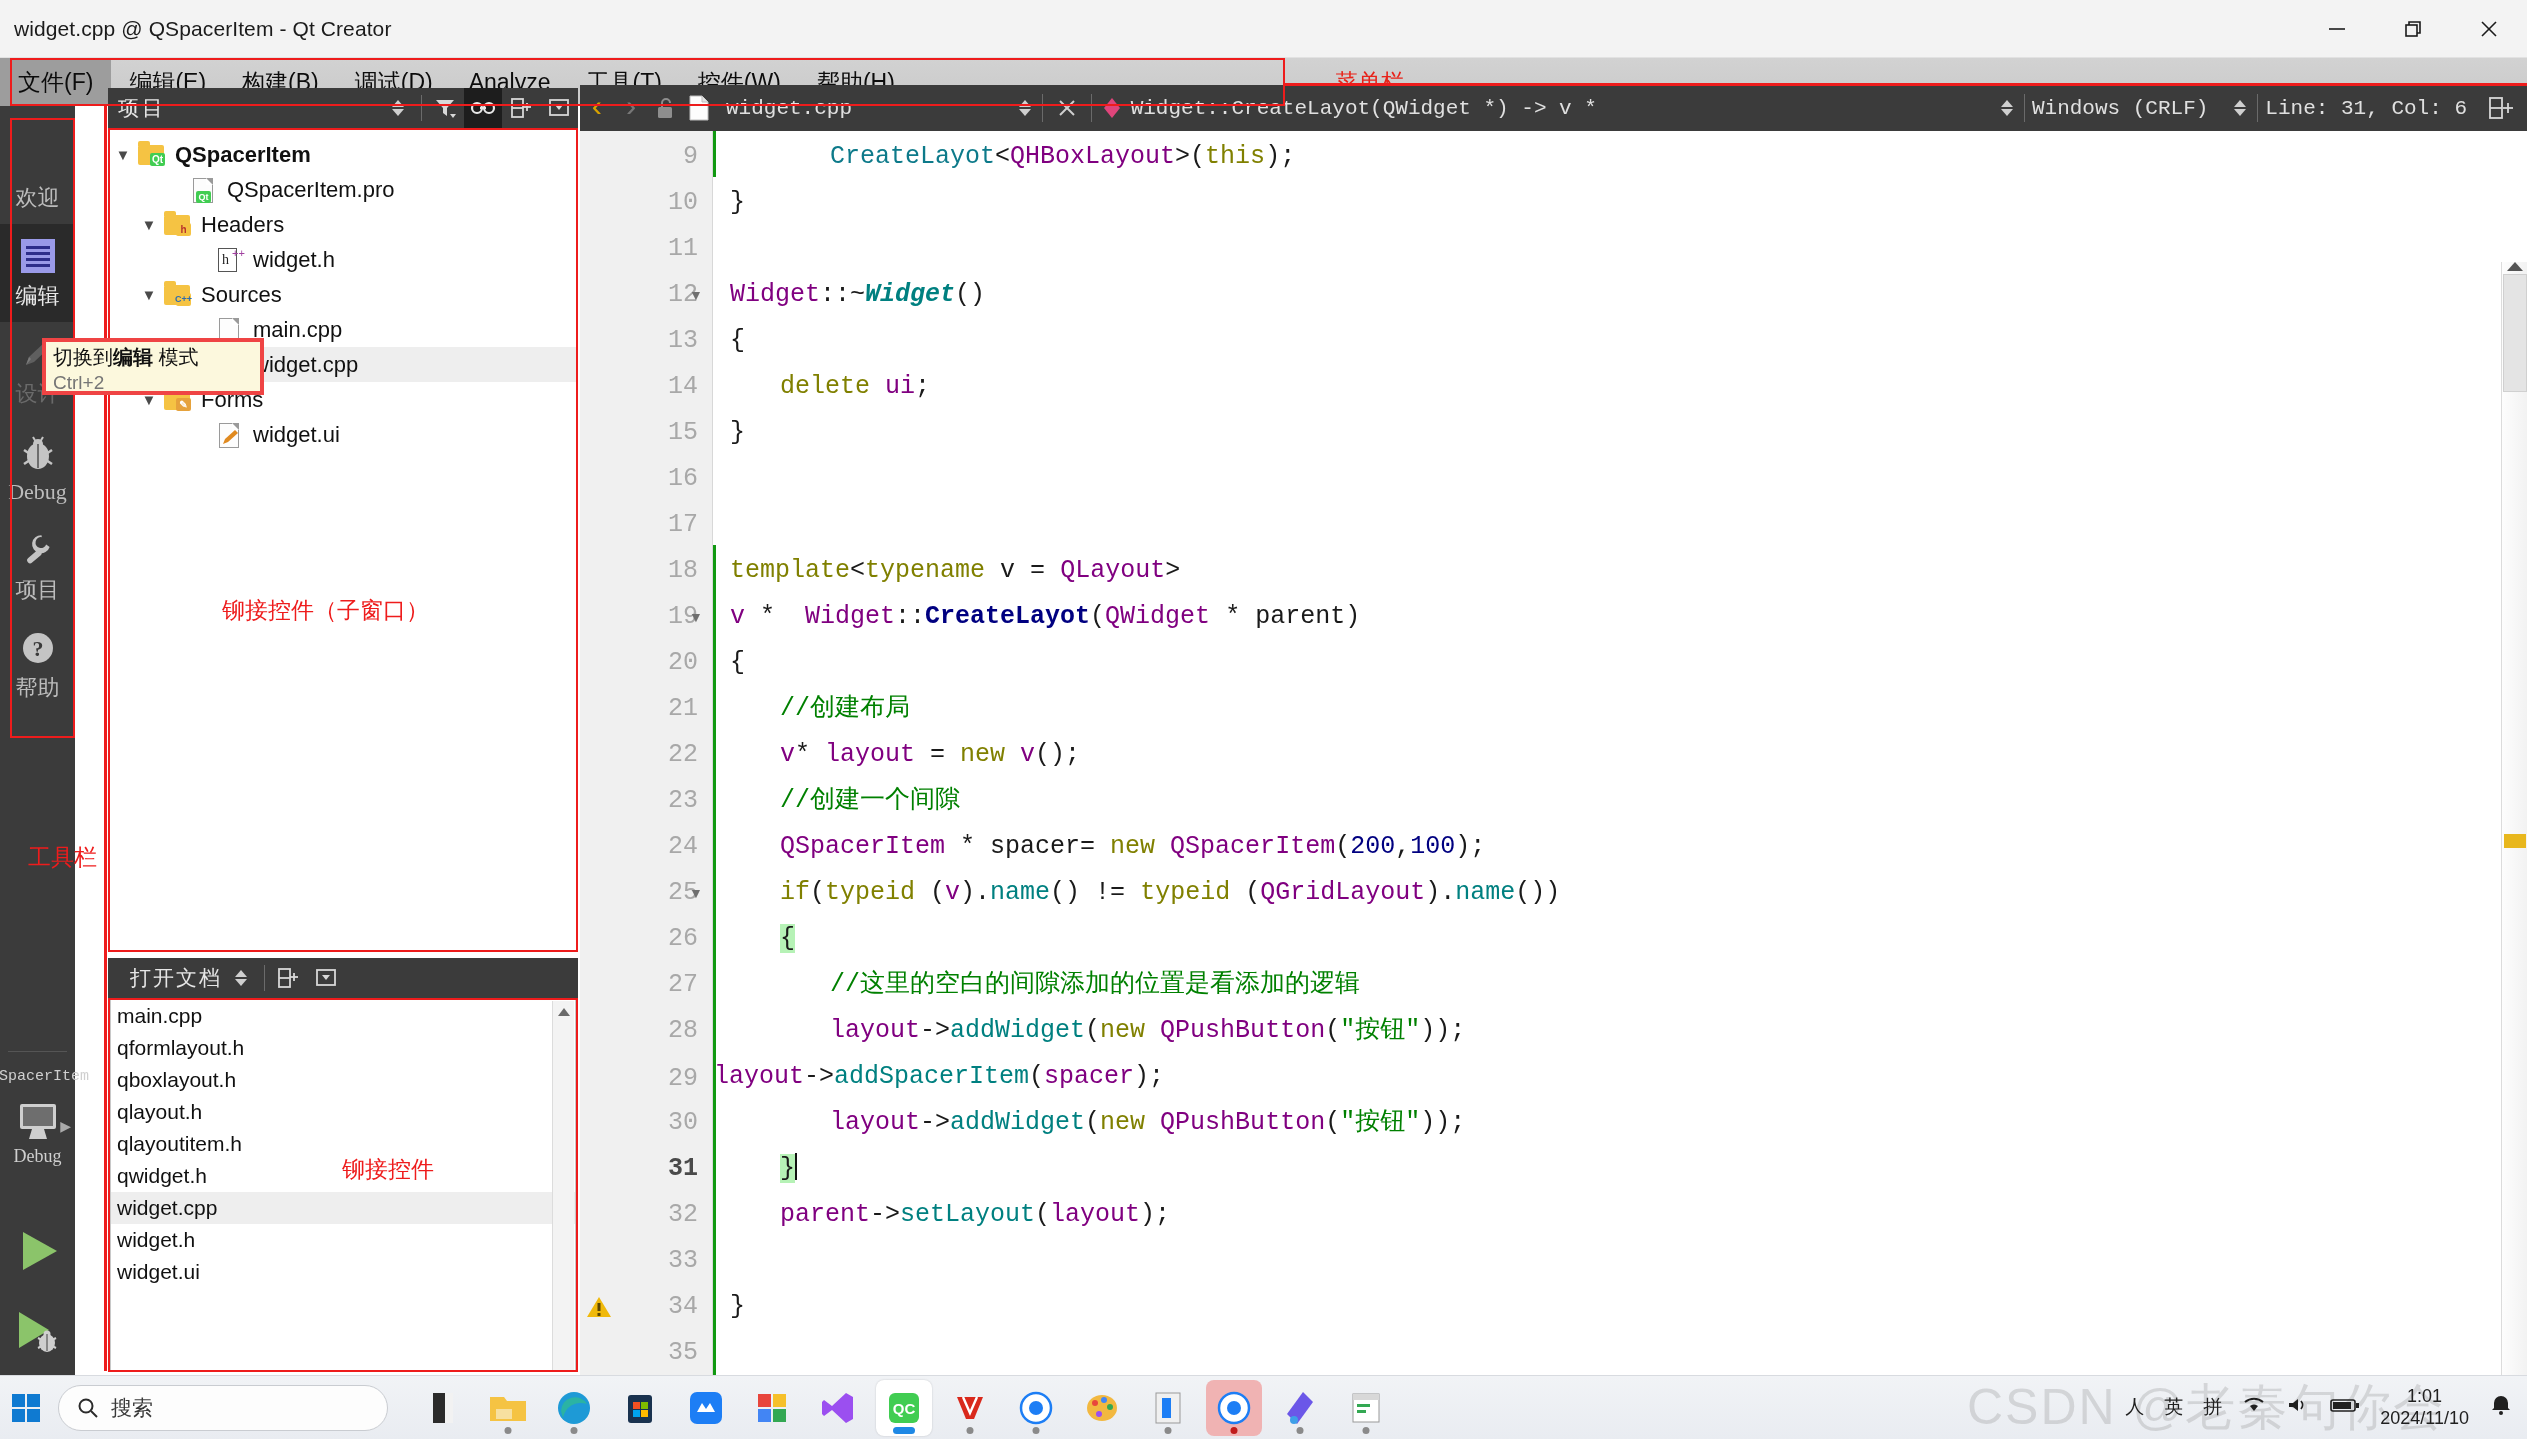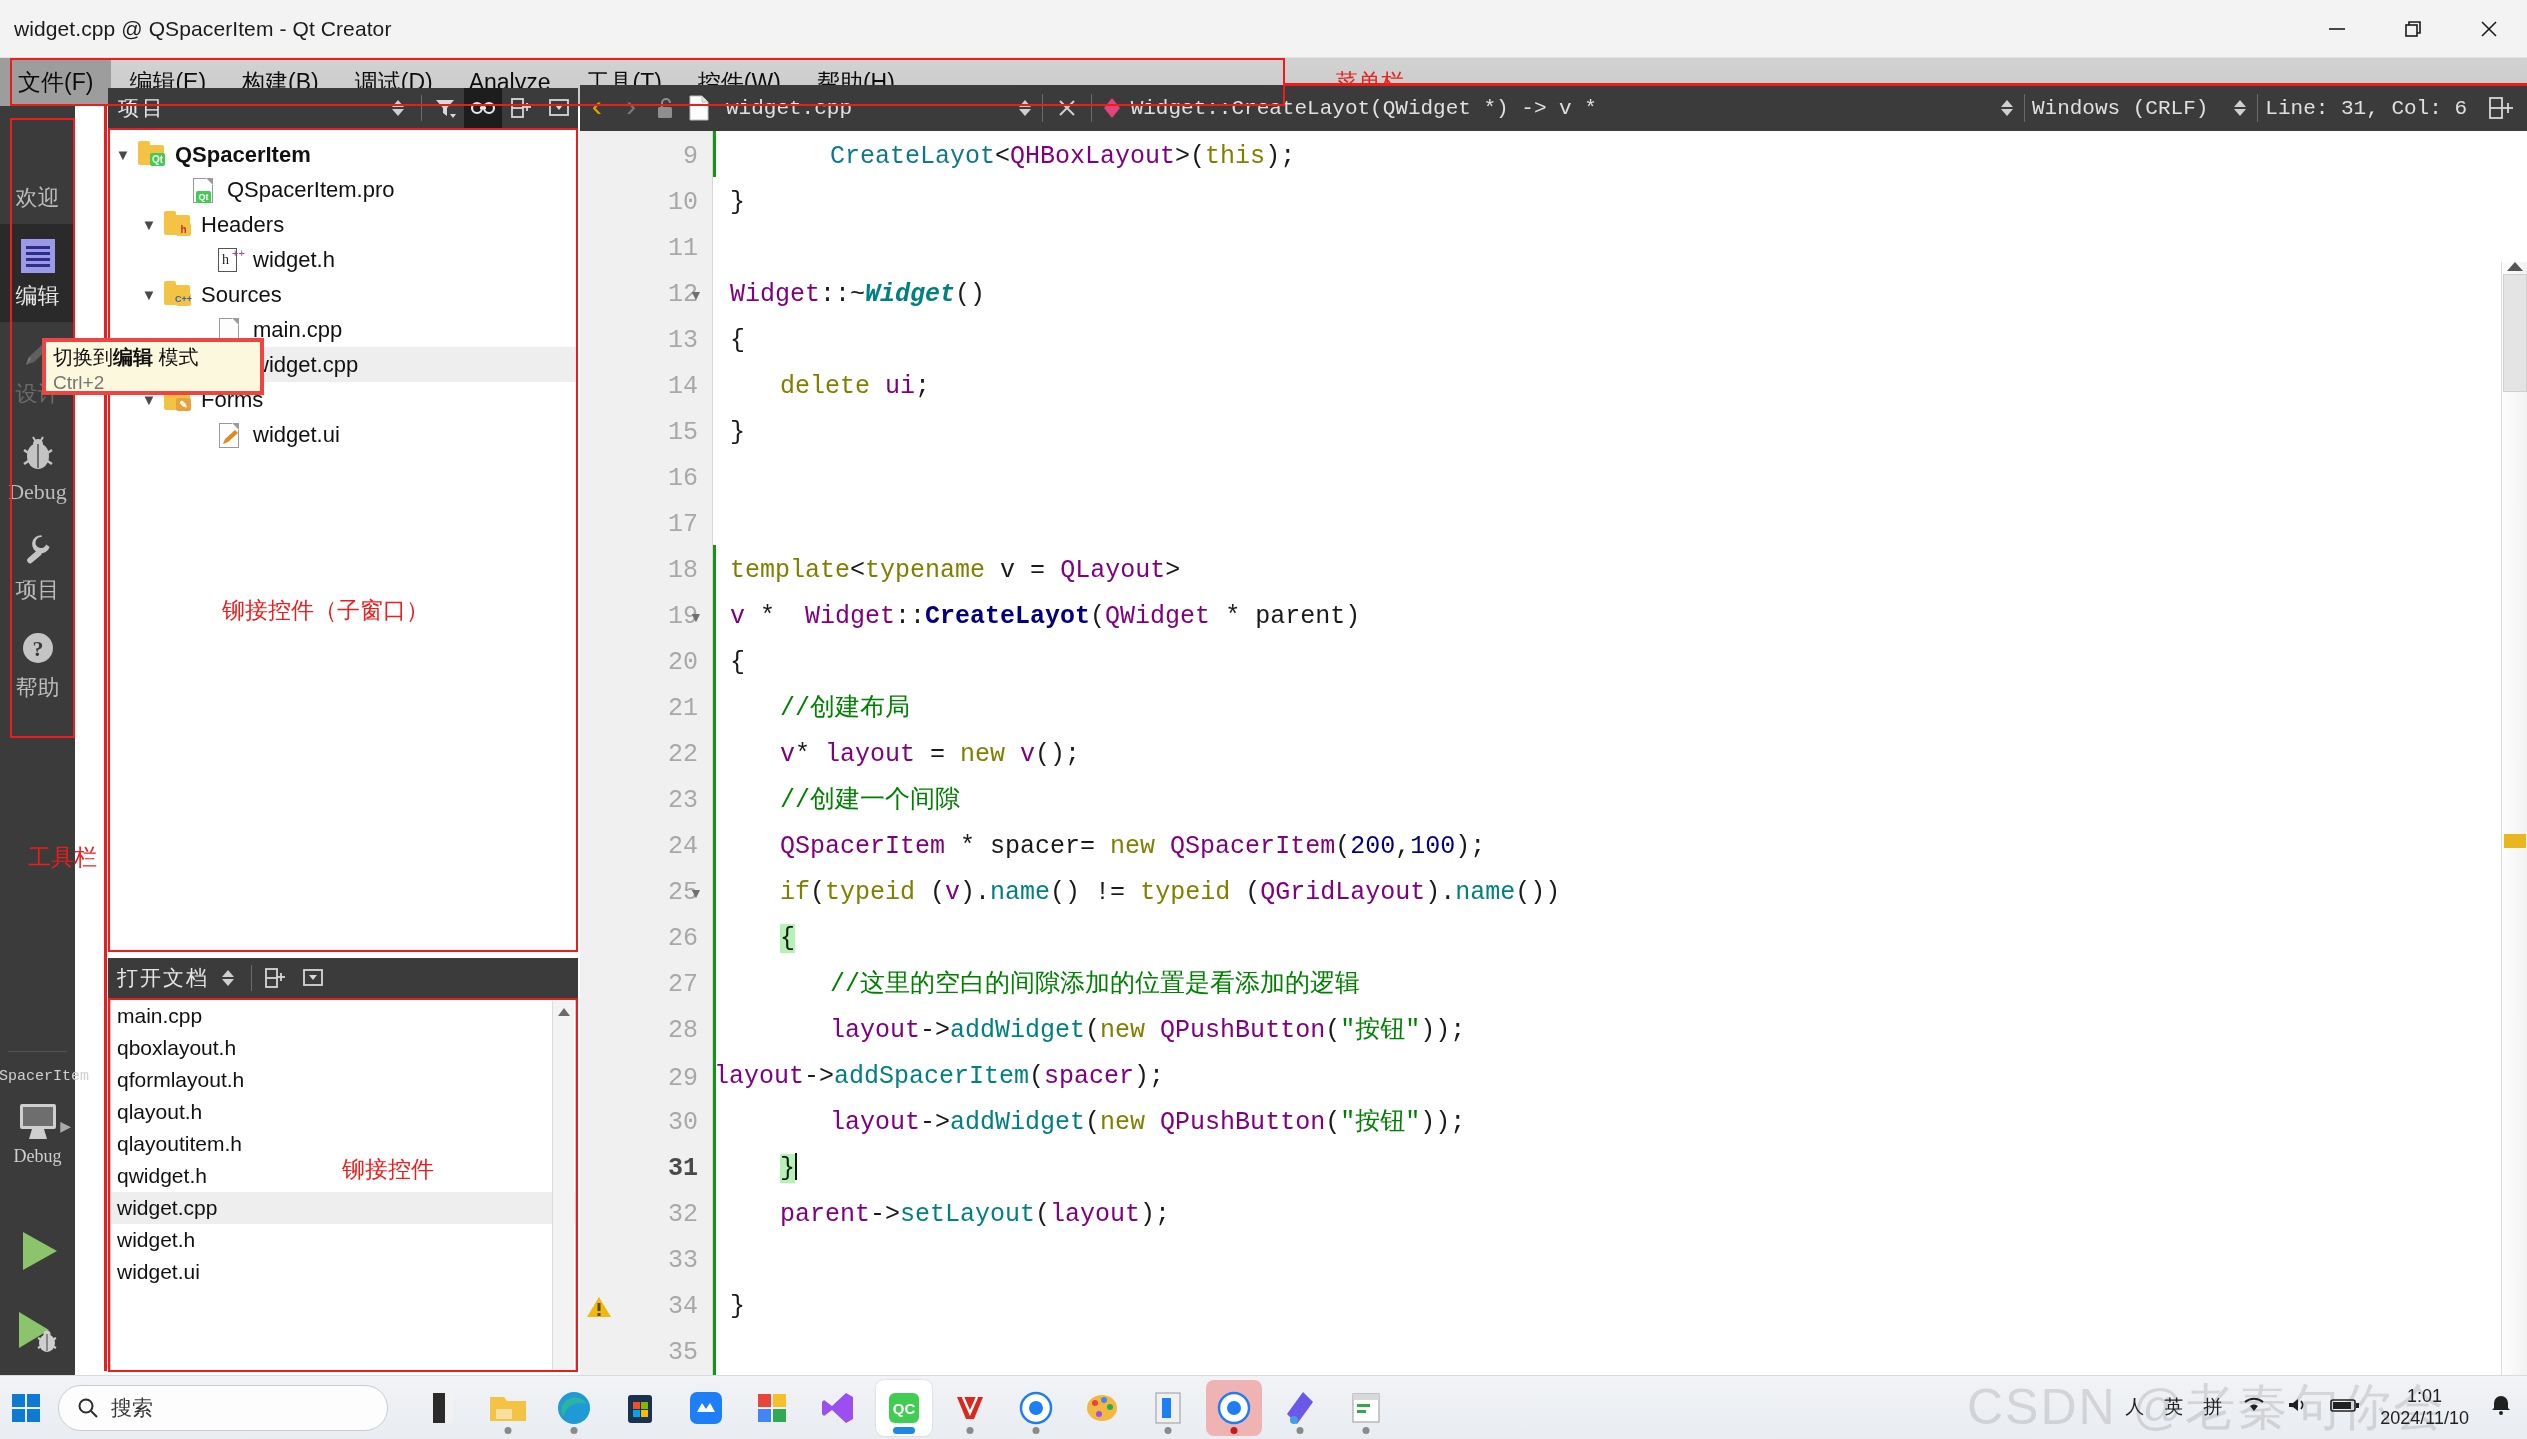--- a/index.html
+++ b/index.html
@@ -102,21 +102,21 @@
   .fld .tag{ position:absolute; right:-1px; bottom:-1px; width:15px; height:13px; border-radius:2px;
              font-size:10px; color:#fff; display:flex; align-items:center; justify-content:center; font-weight:bold;}
   
   .doc{ position:absolute; left:5px; top:1px; width:20px; height:25px; background:#fdfdfd; border:1px solid #9a9a9a;}
   .doc:after{ content:""; position:absolute; right:-1px; top:-1px; border-width:0 7px 7px 0; border-style:solid;
               border-color:#fff #9a9a9a; }
 
   
   .od-head{ position:absolute; left:108px; top:958px; width:470px; height:40px; background:#3b3b3b;
             display:flex; align-items:center; }
-  .od-head .ptitle{ color:#e6e6e6; font-size:21px; margin-left:9px; letter-spacing:2px; }
+  .od-head .ptitle{ color:#e6e6e6; font-size:21px; margin-left:22px; letter-spacing:2px; }
   .od-list{ position:absolute; left:110px; top:999px; width:466px; height:372px; background:#fff;
             border:1px solid #c8c8c8; overflow:hidden; }
   .od-item{ height:32px; line-height:32px; font-size:21px; color:#111; padding-left:6px; }
   .od-item.sel{ background:#eeeeee; }
   .od-scroll{ position:absolute; right:1px; top:1px; width:22px; height:370px; background:#f3f3f3;
               border-left:1px solid #dcdcdc; }
   .od-scroll .up{ width:22px; height:22px; display:flex; align-items:center; justify-content:center; }
 
   
   .ed-toolbar{
@@ -522,22 +522,22 @@
     <div class="ph-btn">
       <svg width="24" height="22" viewBox="0 0 24 22">
         <rect x="3" y="3" width="18" height="15" fill="none" stroke="#d8d8d8" stroke-width="1.8"></rect>
         <path d="M8 8 h8 l-4 5 z" fill="#d8d8d8"></path>
       </svg>
     </div>
   </div>
 
   <div class="od-list">
     <div class="od-item">main.cpp</div>
+    <div class="od-item">qformlayout.h</div>
     <div class="od-item">qboxlayout.h</div>
-    <div class="od-item">qformlayout.h</div>
     <div class="od-item">qlayout.h</div>
     <div class="od-item">qlayoutitem.h</div>
     <div class="od-item">qwidget.h</div>
     <div class="od-item sel">widget.cpp</div>
     <div class="od-item">widget.h</div>
     <div class="od-item">widget.ui</div>
     <div class="od-scroll">
       <div class="up">
         <svg width="14" height="10" viewBox="0 0 14 10">
             <path d="M7 1 L13 9 H1 Z" fill="#6a6a6a"></path>

